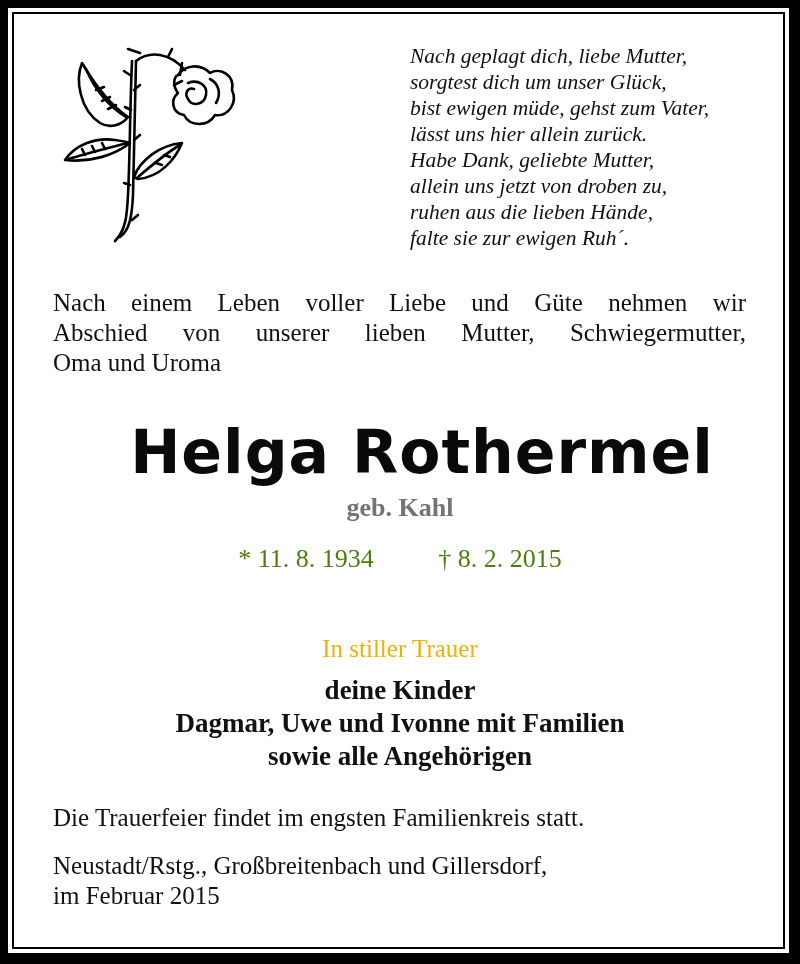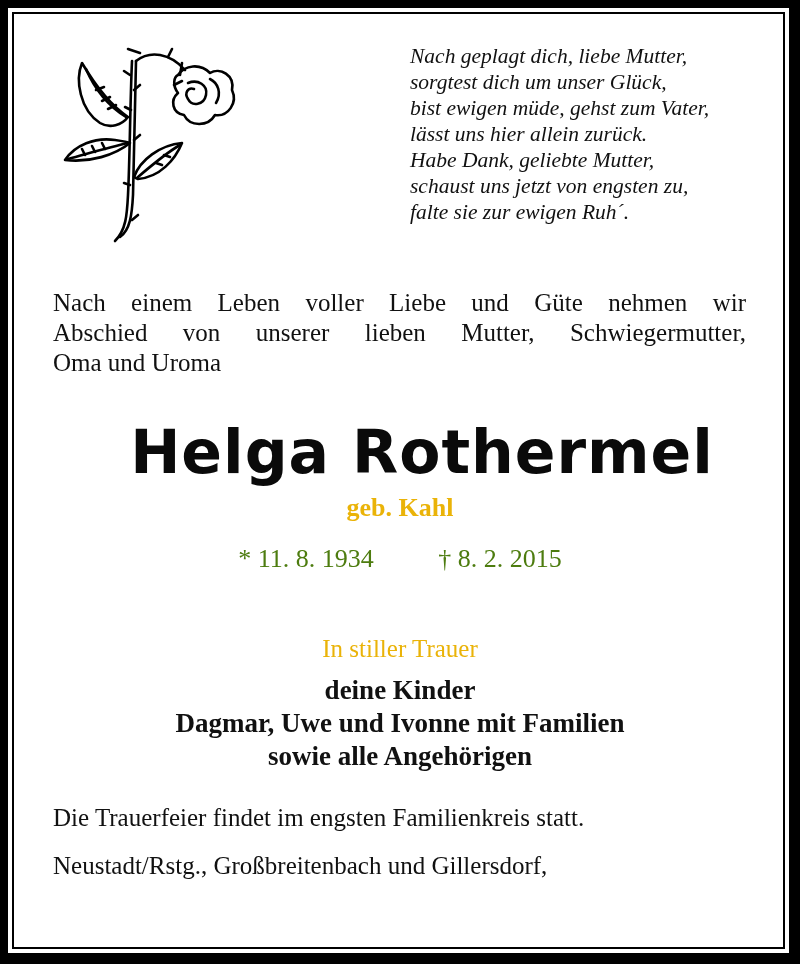--- a/index.html
+++ b/index.html
@@ -33,21 +33,21 @@
   .intro .line { display: block; text-align: justify; text-align-last: justify; white-space: nowrap; }
   .intro .line.last { text-align-last: left; }
   .name {
     position: absolute; left: 0; right: 0; top: 412px; text-align: center;
     font-family: "DejaVu Sans", sans-serif; font-weight: bold;
     font-size: 60px; line-height: 80px; letter-spacing: 1px; color: #0a0a0a; padding-left: 44px;
   }
   .maiden {
     position: absolute; left: 0; right: 0; top: 492px; text-align: center;
     font-family: "Liberation Serif", serif; font-weight: bold;
-    font-size: 26px; line-height: 32px; color: #eab308;
+    font-size: 26px; line-height: 32px; color: #737373;
   }
   .dates {
     position: absolute; left: 0; right: 0; top: 543px; text-align: center;
     font-family: "Liberation Serif", serif; font-size: 26px; line-height: 32px; color: #4d7c0f;
   }
   .dates span { display: inline-block; }
   .dates .born { margin-right: 58px; }
   .mourn-label {
     position: absolute; left: 0; right: 0; top: 634px; text-align: center;
     font-family: "Liberation Serif", serif; font-size: 25px; line-height: 30px; color: #eab308;
@@ -117,21 +117,22 @@
       <path d="M104 110 L110 112"></path>
   </svg>
 </div>
 
 <div class="poem">
   <div>Nach geplagt dich, liebe Mutter,</div>
   <div>sorgtest dich um unser Glück,</div>
   <div>bist ewigen müde, gehst zum Vater,</div>
   <div>lässt uns hier allein zurück.</div>
   <div>Habe Dank, geliebte Mutter,</div>
-  <div>schaust uns jetzt von engsten zu,</div>
+  <div>allein uns jetzt von droben zu,</div>
+  <div>ruhen aus die lieben Hände,</div>
   <div>falte sie zur ewigen Ruh´.</div>
 </div>
 
 <div class="intro">
   <span class="line">Nach einem Leben voller Liebe und Güte nehmen wir</span>
   <span class="line">Abschied von unserer lieben Mutter, Schwiegermutter,</span>
   <span class="line last">Oma und Uroma</span>
 </div>
 
 <div class="name">Helga Rothermel</div>
@@ -147,13 +148,14 @@
 <div class="mourners">
   <div>deine Kinder</div>
   <div>Dagmar, Uwe und Ivonne mit Familien</div>
   <div>sowie alle Angehörigen</div>
 </div>
 
 <div class="ceremony">Die Trauerfeier findet im engsten Familienkreis statt.</div>
 
 <div class="place">
   <div><b>Neustadt/Rstg.,</b><span> Großbreitenbach und Gillersdorf,</span></div>
+  <div>im Februar 2015</div>
 </div>
 
 </body></html>

